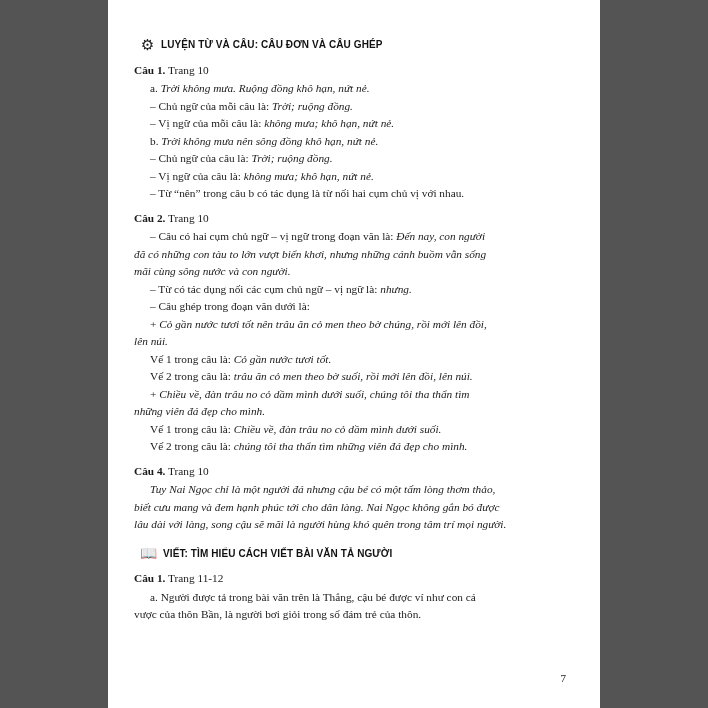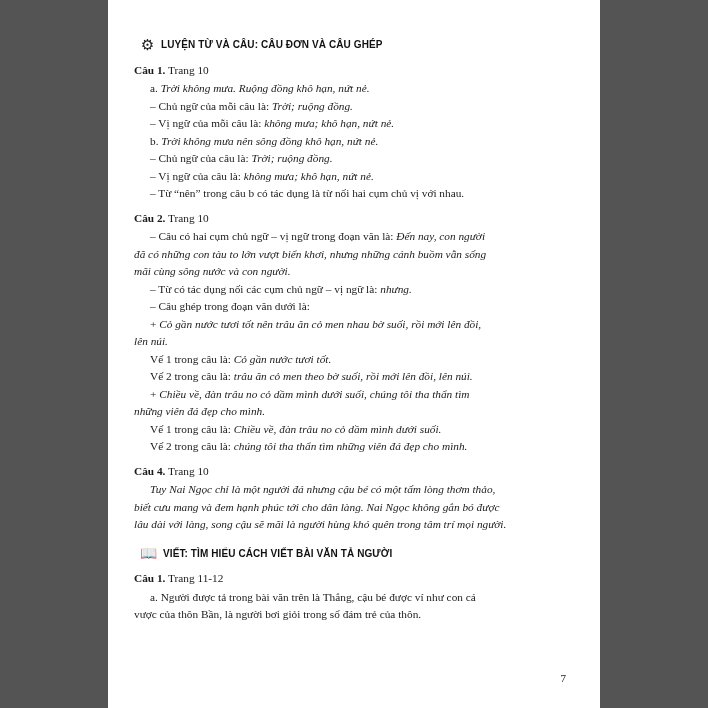--- a/index.html
+++ b/index.html
@@ -110,21 +110,21 @@
       <p class="line indent"><span>b. </span><span class="ital">Trời không mưa nên sông đồng khô hạn, nứt nẻ.</span></p>
       <p class="line indent"><span>– Chủ ngữ của câu là: </span><span class="ital">Trời; ruộng đồng.</span></p>
       <p class="line indent"><span>– Vị ngữ của câu là: </span><span class="ital">không mưa; khô hạn, nứt nẻ.</span></p>
       <p class="line indent"><span>– Từ “nên” trong câu b có tác dụng là từ nối hai cụm chủ vị với nhau.</span></p>
       <div class="q-head"><span class="q-num">Câu 2.</span> <span class="q-page">Trang 10</span></div>
       <p class="line indent"><span>– Câu có hai cụm chủ ngữ – vị ngữ trong đoạn văn là: </span><span class="ital">Đến nay, con người</span></p>
       <p class="line "><span class="ital">đã có những con tàu to lớn vượt biển khơi, nhưng những cánh buồm vẫn sống</span></p>
       <p class="line "><span class="ital">mãi cùng sông nước và con người.</span></p>
       <p class="line indent"><span>– Từ có tác dụng nối các cụm chủ ngữ – vị ngữ là: </span><span class="ital">nhưng.</span></p>
       <p class="line indent"><span>– Câu ghép trong đoạn văn dưới là:</span></p>
-      <p class="line indent"><span>+ </span><span class="ital">Cỏ gần nước tươi tốt nên trâu ăn cỏ men nhau bờ suối, rồi mới lên đồi,</span></p>
+      <p class="line indent"><span>+ </span><span class="ital">Cỏ gần nước tươi tốt nên trâu ăn cỏ men theo bờ chúng, rồi mới lên đồi,</span></p>
       <p class="line "><span class="ital">lên núi.</span></p>
       <p class="line indent"><span>Vế 1 trong câu là: </span><span class="ital">Cỏ gần nước tươi tốt.</span></p>
       <p class="line indent"><span>Vế 2 trong câu là: </span><span class="ital">trâu ăn cỏ men theo bờ suối, rồi mới lên đồi, lên núi.</span></p>
       <p class="line indent"><span>+ </span><span class="ital">Chiều về, đàn trâu no cỏ dầm mình dưới suối, chúng tôi tha thẩn tìm</span></p>
       <p class="line "><span class="ital">những viên đá đẹp cho mình.</span></p>
       <p class="line indent"><span>Vế 1 trong câu là: </span><span class="ital">Chiều về, đàn trâu no cỏ dầm mình dưới suối.</span></p>
       <p class="line indent"><span>Vế 2 trong câu là: </span><span class="ital">chúng tôi tha thẩn tìm những viên đá đẹp cho mình.</span></p>
       <div class="q-head"><span class="q-num">Câu 4.</span> <span class="q-page">Trang 10</span></div>
       <p class="line indent"><span class="ital">Tuy Nai Ngọc chỉ là một người đá nhưng cậu bé có một tấm lòng thơm thảo,</span></p>
       <p class="line "><span class="ital">biết cưu mang và đem hạnh phúc tới cho dân làng. Nai Ngọc không gắn bó được</span></p>

